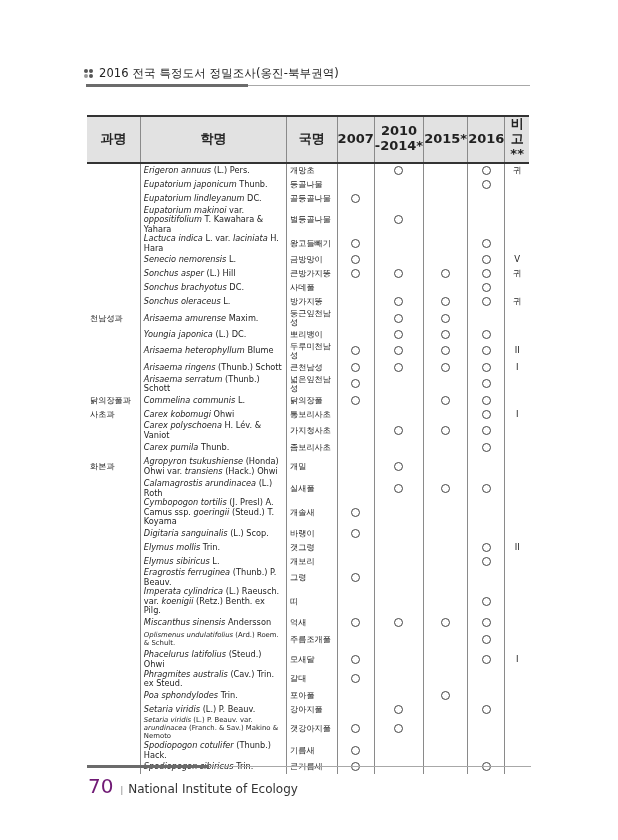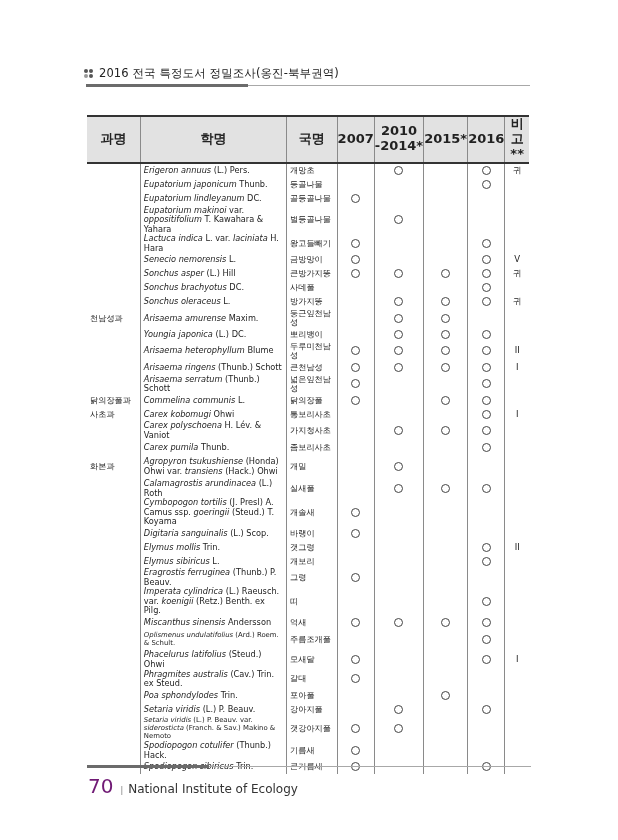--- a/index.html
+++ b/index.html
@@ -385,21 +385,21 @@
         <td class="sci sep"><span class="ital">Setaria viridis</span><span> (L.) P. Beauv.</span></td>
         <td class="kor sep"><span>강아지풀</span></td>
         <td class="mk sep"></td>
         <td class="mk sep"><span class="circ"></span></td>
         <td class="mk sep"></td>
         <td class="mk sep"><span class="circ"></span></td>
         <td class="note sep"><span></span></td>
       </tr>
       <tr class="tall">
         <td class="fam"><span></span></td>
-        <td class="sci sep small"><span class="ital">Setaria viridis</span><span> (L.) P. Beauv. var. </span><span class="ital">siderosticta</span><span> (Franch. &amp; Sav.) Makino &amp; Nemoto</span></td>
+        <td class="sci sep small"><span class="ital">Setaria viridis</span><span> (L.) P. Beauv. var. </span><span class="ital">arundinacea</span><span> (Franch. &amp; Sav.) Makino &amp; Nemoto</span></td>
         <td class="kor sep"><span>갯강아지풀</span></td>
         <td class="mk sep"><span class="circ"></span></td>
         <td class="mk sep"><span class="circ"></span></td>
         <td class="mk sep"></td>
         <td class="mk sep"></td>
         <td class="note sep"><span></span></td>
       </tr>
       <tr>
         <td class="fam"><span></span></td>
         <td class="sci sep"><span class="ital">Spodiopogon cotulifer</span><span> (Thunb.) Hack.</span></td>

